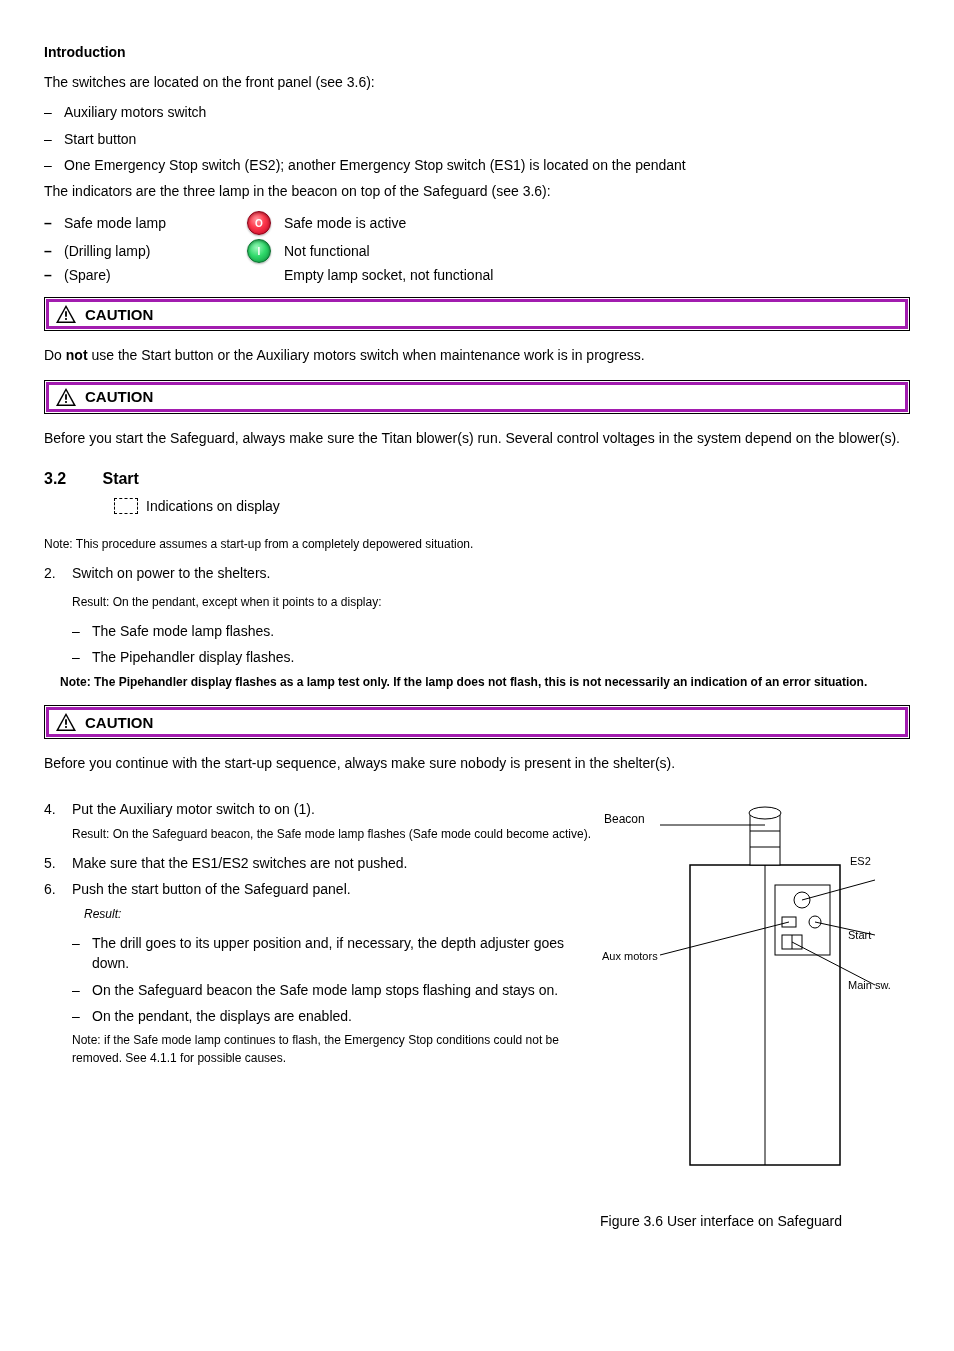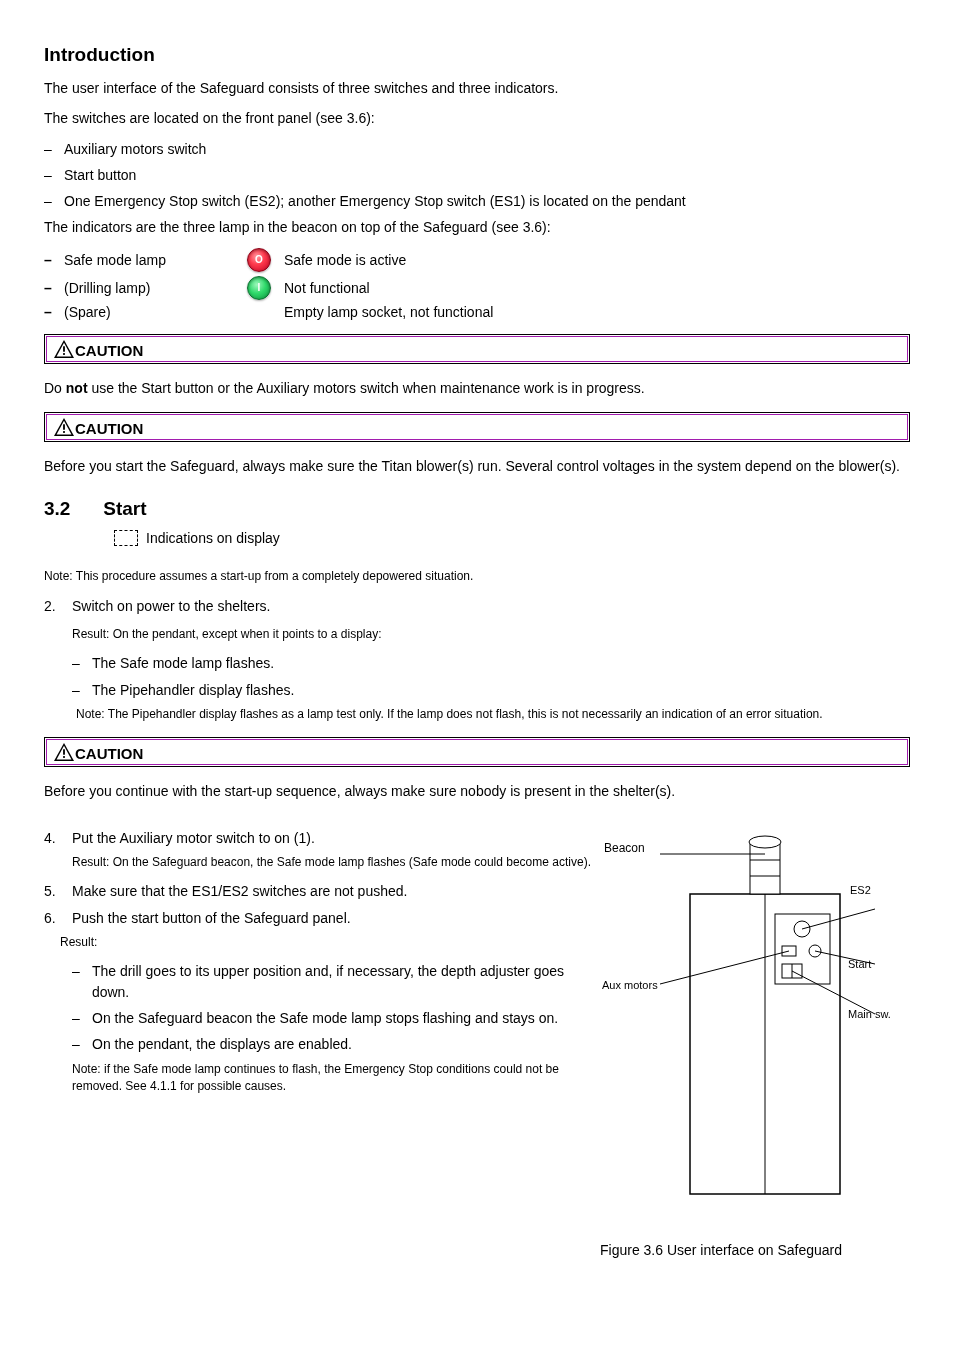--- a/index.html
+++ b/index.html
@@ -10,21 +10,21 @@
     font-family: Arial, Helvetica, sans-serif;
     color: #000;
     width: 954px;
   }
   .page {
     width: 954px;
     padding: 44px 44px 44px 44px;
     position: relative;
   }
   h3.intro-h {
-    font-size: 19px;
+    font-size: 14px;
     font-weight: bold;
     margin: 0 0 12px 0;
   }
   p { margin: 0 0 10px 0; font-size: 14px; line-height: 1.45; }
   .row {
     display: flex;
     align-items: center;
     gap: 10px;
     margin-bottom: 4px;
     font-size: 14px;
@@ -43,35 +43,36 @@
   .lamp .inner {
     font-size:10px; font-weight:bold; color:#fff;
   }
 
   .warnbox {
     border: 1px solid #000;
     padding: 1px;
     margin: 14px 0 14px 0;
   }
   .warnbox-inner {
-    border: 1px solid #a21caf;
+    border: 3px solid #a21caf;
     display: flex;
-    align-items: flex-end;
+    align-items: center;
     padding: 2px 6px;
+    gap: 8px;
   }
   .warn-tri {
     width: 22px; height: 20px; position: relative;
   }
   .warn-tri svg { display:block; }
   .warn-title { font-weight: bold; font-size: 15px; }
   .warn-body { font-size: 14px; line-height:1.45; margin: 6px 0 2px 0; }
   .warn-body .b { font-weight: bold; }
 
   .sec-head {
-    font-size: 19px;
+    font-size: 16px;
     font-weight: bold;
     margin: 22px 0 10px 0;
   }
   .sec-head .num { display:inline-block; min-width: 54px; }
 
   .dashed-caption {
     display:inline-flex; align-items:center; gap:8px;
     font-size: 14px; margin-left: 70px;
   }
 
@@ -94,21 +95,20 @@
   .mt-18 { margin-top: 18px; }
   .mt-8 { }
 </style>
 </head>
 <body>
 
 <div class="page">
 
   <h3 class="intro-h">Introduction</h3>
 
-  <p>The user interface of the Safeguard consists of three switches and three indicators.</p>
   <p>The switches are located on the front panel (see 3.6):</p>
 
   <div class="bulleted">
     <div class="item">
         <span class="dot">–</span>
         <span>Auxiliary motors switch</span>
       </div>
     <div class="item">
         <span class="dot">–</span>
         <span>Start button</span>
@@ -205,21 +205,21 @@
     <div class="item">
         <span class="dot">–</span>
         <span>The Safe mode lamp flashes.</span>
       </div>
     <div class="item">
         <span class="dot">–</span>
         <span>The Pipehandler display flashes.</span>
       </div>
   </div>
 
-  <p class="note" style="margin-left:32px;">Note: The Pipehandler display flashes as a lamp test only. If the lamp does not flash, this is not necessarily an indication of an error situation.</p>
+  <p class="note" style="margin-left:16px;font-weight:bold;">Note: The Pipehandler display flashes as a lamp test only. If the lamp does not flash, this is not necessarily an indication of an error situation.</p>
 
   
   <div class="warnbox">
     <div class="warnbox-inner">
       <span class="warn-tri">
         <svg viewBox="0 0 24 22" width="22" height="20">
             <polygon points="12,1 23,21 1,21" fill="#000"></polygon>
             <polygon points="12,4 20.2,19.3 3.8,19.3" fill="#fff"></polygon>
             <rect x="11" y="8" width="2" height="6" fill="#000"></rect>
             <rect x="11" y="15.5" width="2" height="2" fill="#000"></rect>
@@ -233,21 +233,21 @@
   
   <div style="display:flex; margin-top:12px;">
 
     <div style="flex:1 1 55%;" class="cap-steps">
       <p class="step"><span style="display:inline-block;width:28px;">4.</span><span>Put the Auxiliary motor switch to on (1).</span></p>
       <p class="note" style="margin-left:28px;">Result: On the Safeguard beacon, the Safe mode lamp flashes (Safe mode could become active).</p>
 
       <p class="step"><span style="display:inline-block;width:28px;">5.</span><span>Make sure that the ES1/ES2 switches are not pushed.</span></p>
 
       <p class="step"><span style="display:inline-block;width:28px;">6.</span><span>Push the start button of the Safeguard panel.</span></p>
-      <p class="note" style="margin-left:16px;">Result:</p>
+      <p class="note" style="margin-left:40px;font-style:italic;">Result:</p>
       <div class="bulleted" style="margin-left:28px;">
         <div class="item">
             <span class="dot">–</span>
             <span>The drill goes to its upper position and, if necessary, the depth adjuster goes down.</span>
           </div>
         <div class="item">
             <span class="dot">–</span>
             <span>On the Safeguard beacon the Safe mode lamp stops flashing and stays on.</span>
           </div>
         <div class="item">

